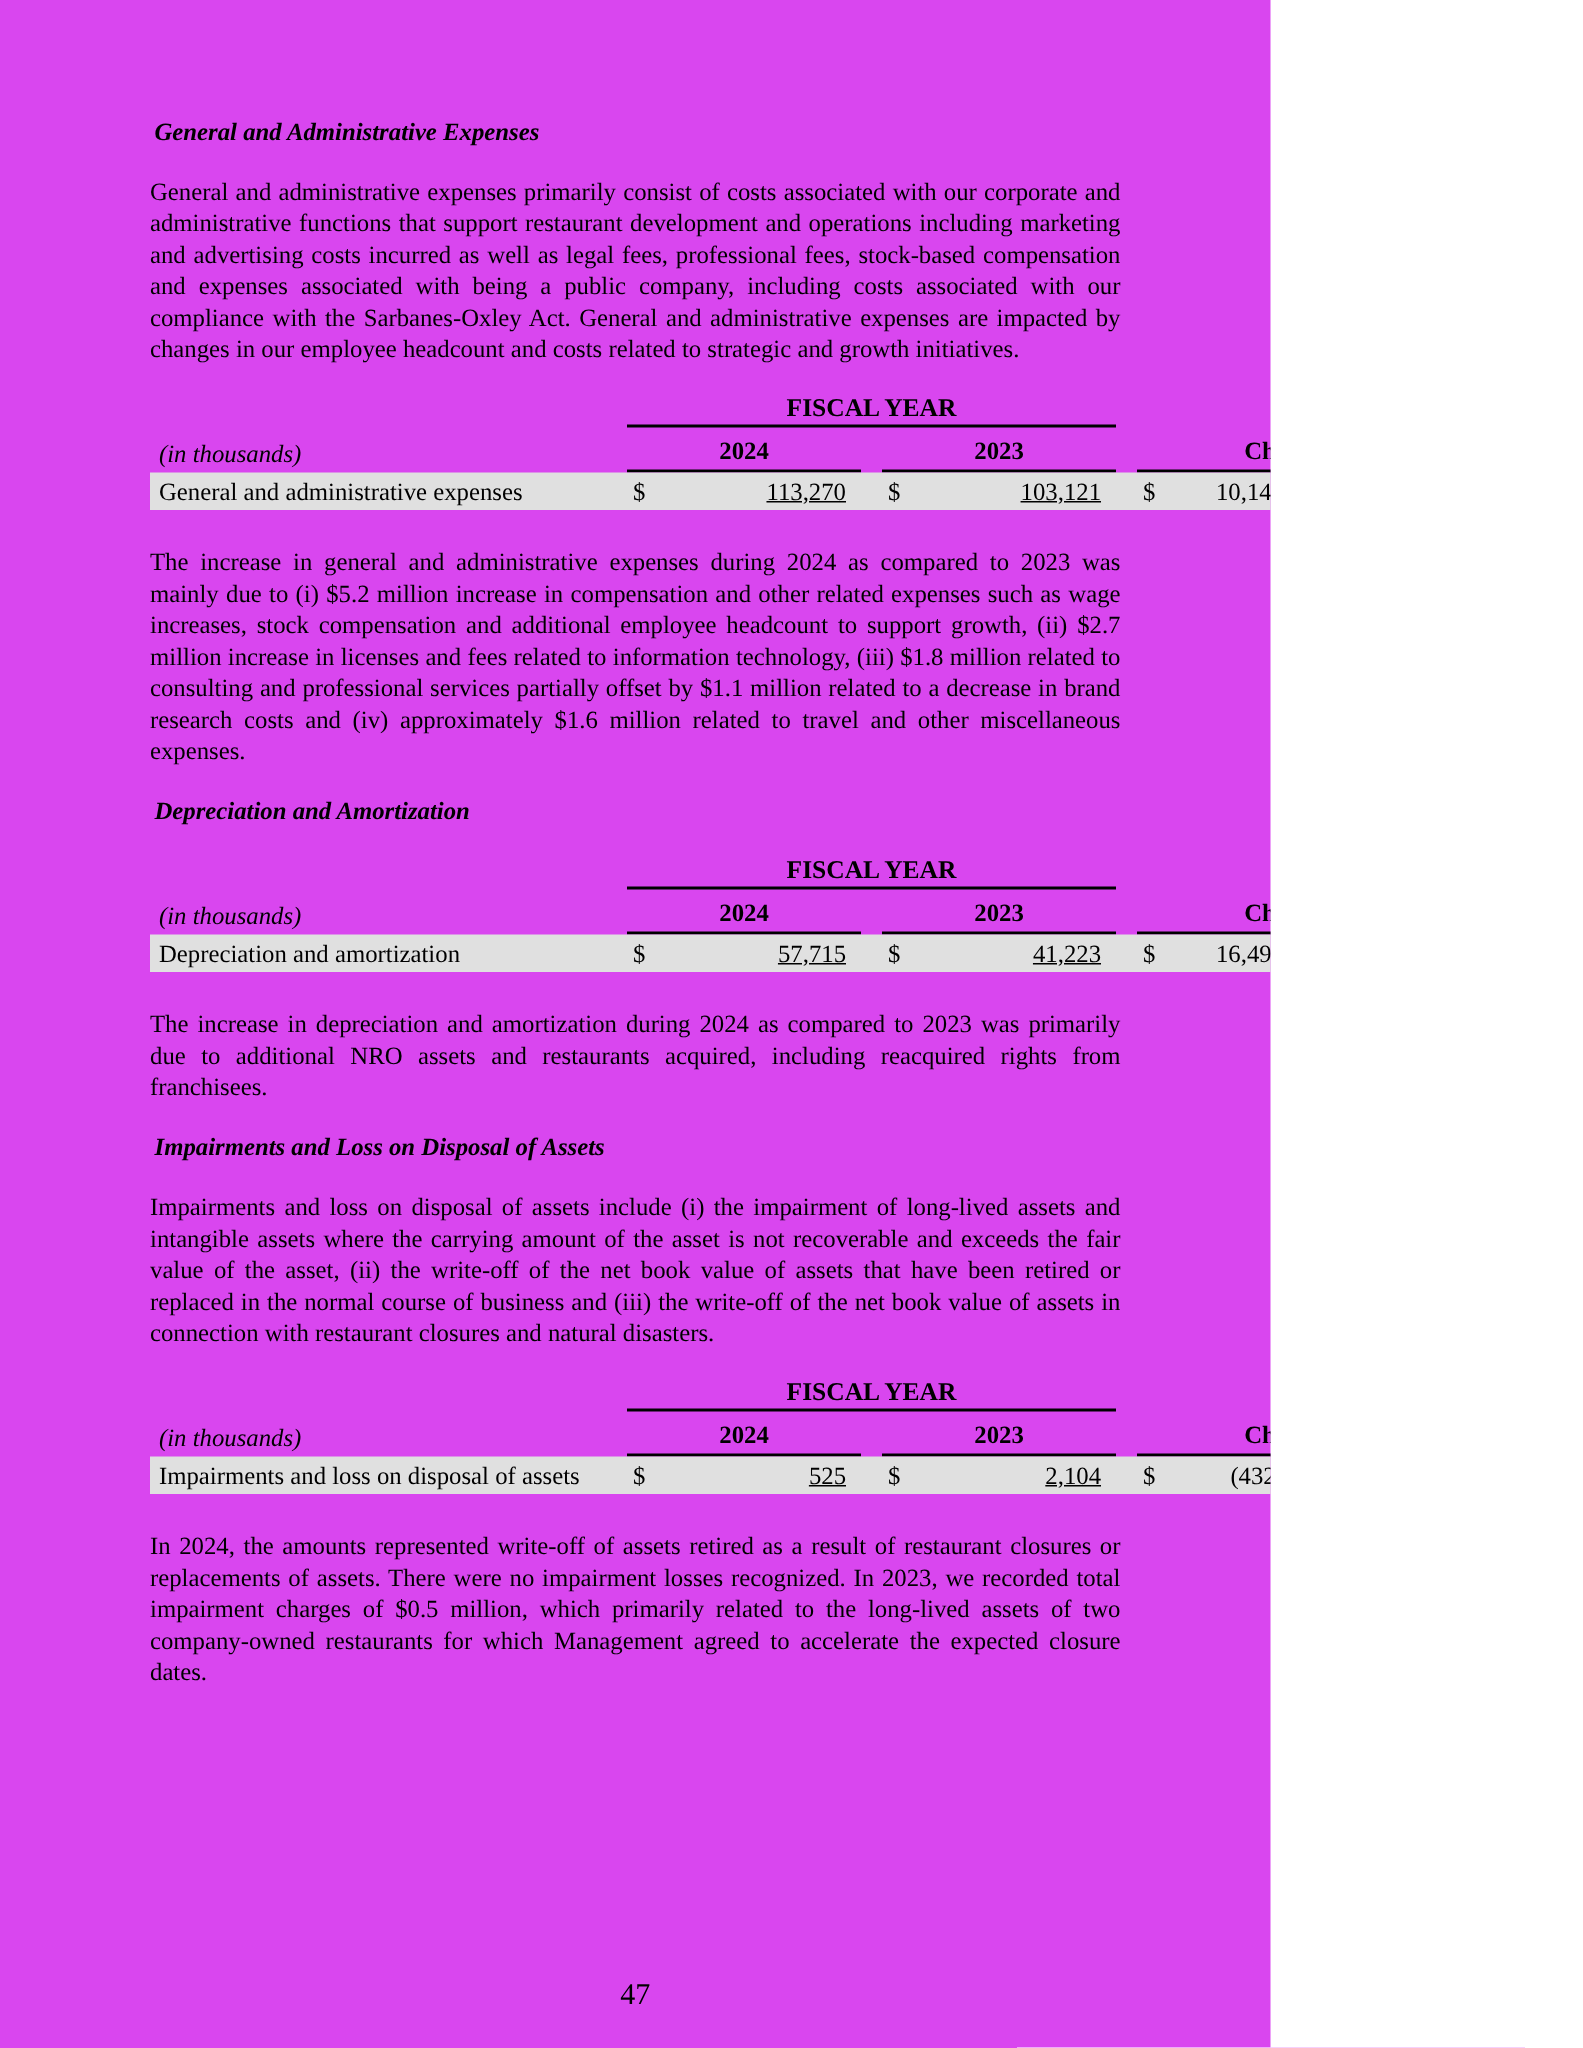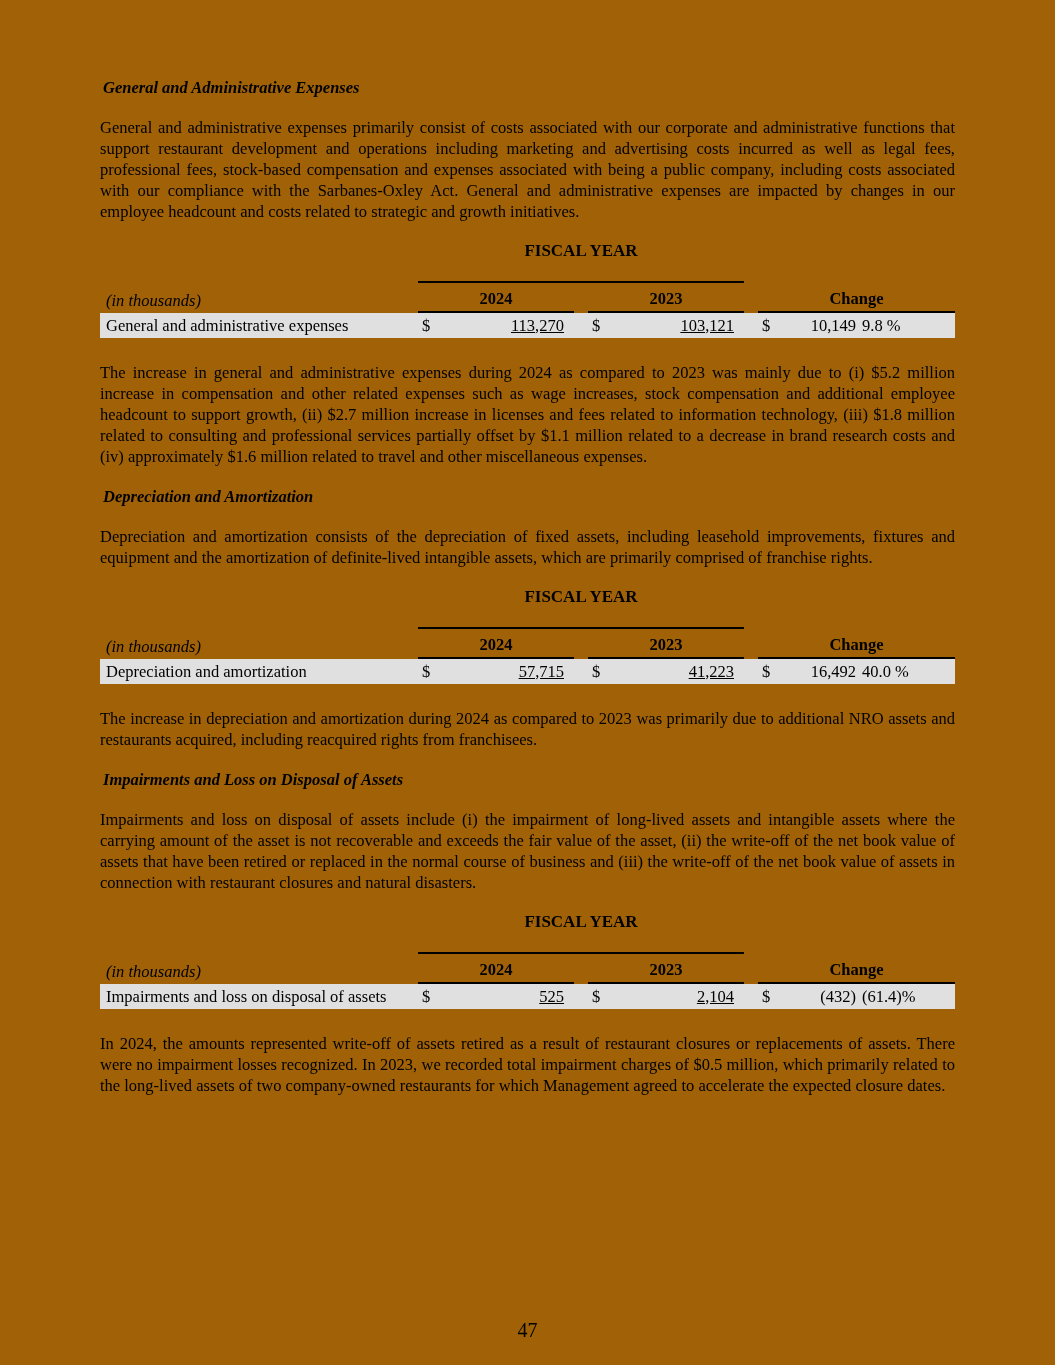--- a/index.html
+++ b/index.html
@@ -1,19 +1,19 @@
 <!DOCTYPE html>
 <html><head>
 <meta charset="utf-8">
 <style>
   html,body{margin:0;padding:0;background:#fff;}
   .page{
     position:relative;
-    width:1055px;height:1365px;
-    background:#a16207;color:#000;
+    width:847px;height:1365px;
+    background:#d946ef;color:#000;
     font-family:"Liberation Serif", serif;
     font-size:16.5px;line-height:21px;
     overflow:hidden;
   }
   .content{padding:77px 100px 0 100px;}
   .section-heading{
     font-weight:bold;font-style:italic;
     font-size:16.5px;line-height:21px;
     margin:0 0 19px 3px;
   }
@@ -25,21 +25,21 @@
     table-layout:fixed;
     width:855px;
     border-collapse:separate;border-spacing:0;
     margin:0 0 24px 0;
     font-size:16.5px;line-height:20px;
   }
   .fin-table td{padding:0;vertical-align:bottom;}
   .fin-table .group-hd{
     font-weight:bold;text-align:center;
     border-bottom:2px solid #000;
-    padding-bottom:20px;font-size:17px;
+    padding-bottom:1px;font-size:17px;
   }
   .fin-table .r-years td{height:26px;}
   .fin-table .yr{
     font-weight:bold;text-align:center;
     border-bottom:2px solid #000;
     padding-bottom:2px;
   }
   .fin-table .lbl{text-align:left;padding-left:6px;}
   .fin-table .unit{font-style:italic;vertical-align:bottom;padding-bottom:2px;}
   .fin-table .r-data td{
@@ -104,21 +104,20 @@
           <td class="num-chg">10,149</td>
           <td class="pct">9.8 %</td>
         </tr>
       </tbody>
         </table>
       <p class="body-text">The increase in general and administrative expenses during 2024 as compared to 2023 was mainly due to (i) $5.2 million increase in compensation and other related expenses such as wage increases, stock compensation and additional employee headcount to support growth, (ii) $2.7 million increase in licenses and fees related to information technology, (iii) $1.8 million related to consulting and professional services partially offset by $1.1 million related to a decrease in brand research costs and (iv) approximately $1.6 million related to travel and other miscellaneous expenses.</p>
     </div>
 
     <div>
       <h3 class="section-heading">Depreciation and Amortization</h3>
-      <p class="body-text">Depreciation and amortization consists of the depreciation of fixed assets, including leasehold improvements, fixtures and equipment and the amortization of definite-lived intangible assets, which are primarily comprised of franchise rights.</p>
       <table class="fin-table">
         <colgroup>
           <col style="width:318px">
             <col style="width:24px">
             <col style="width:132px">
             <col style="width:14px">
           <col style="width:24px">
             <col style="width:132px">
             <col style="width:14px">
           <col style="width:24px">

